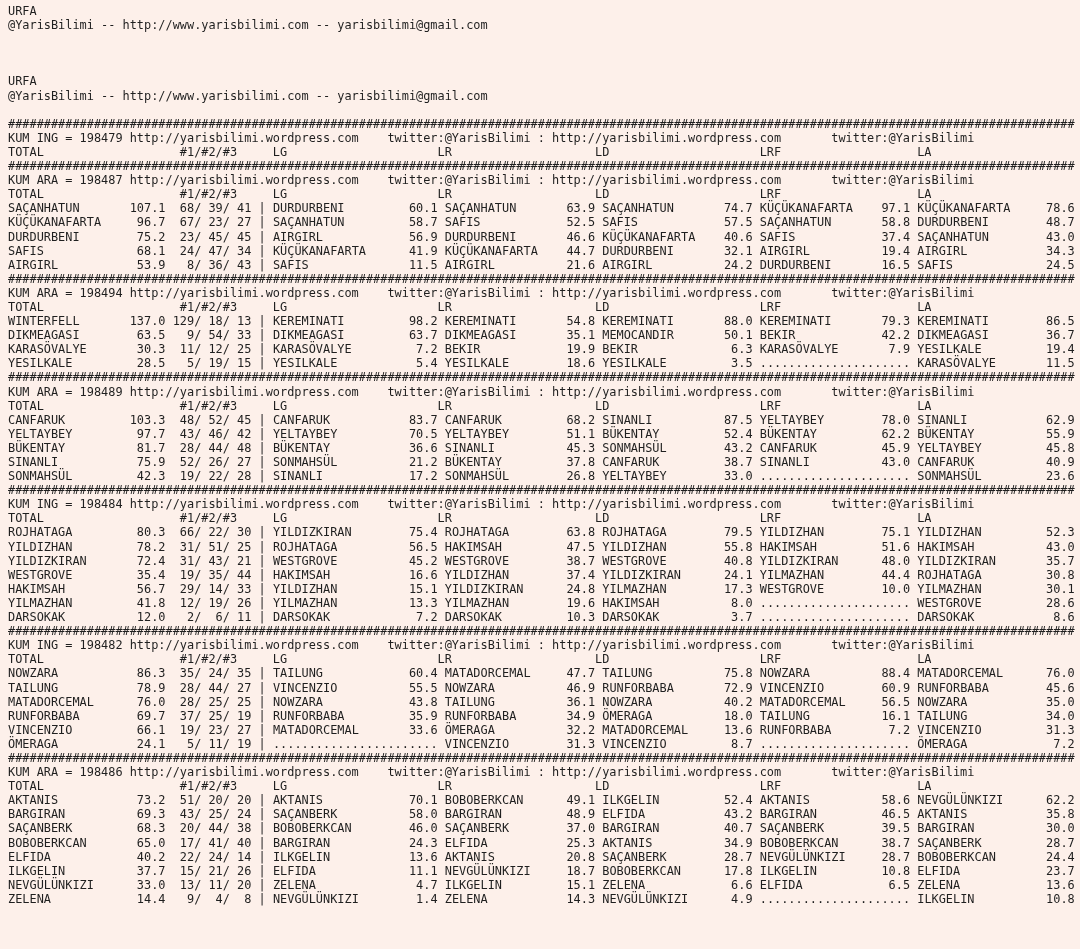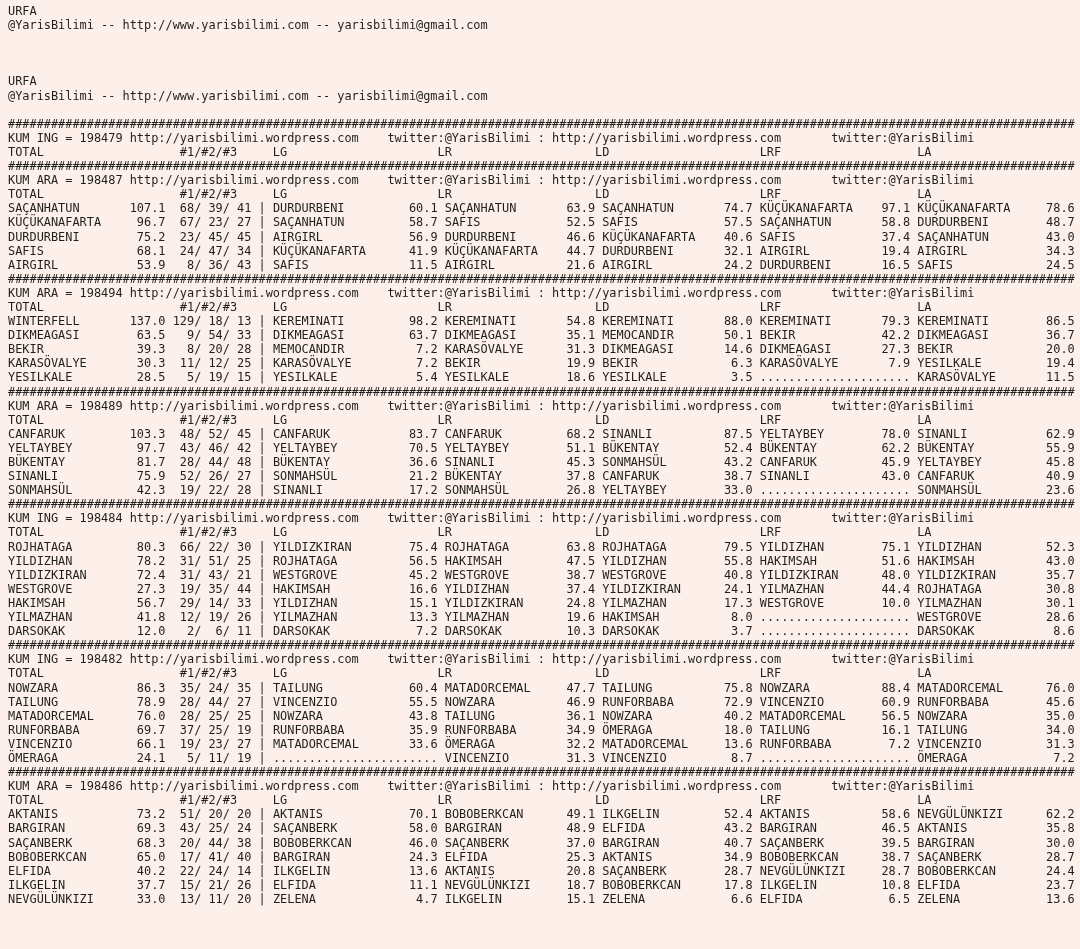--- a/index.html
+++ b/index.html
@@ -36,38 +36,37 @@
       <div class="ln"><span>SAÇANHATUN      </span><span> 107.1</span><span>  68/ 39/ 41 </span><span>|</span><span> DURDURBENI         60.1</span><span> SAÇANHATUN       63.9</span><span> SAÇANHATUN       74.7</span><span> KÜÇÜKANAFARTA    97.1</span><span> KÜÇÜKANAFARTA     78.6</span></div>
       <div class="ln"><span>KÜÇÜKANAFARTA   </span><span>  96.7</span><span>  67/ 23/ 27 </span><span>|</span><span> SAÇANHATUN         58.7</span><span> SAFIS            52.5</span><span> SAFIS            57.5</span><span> SAÇANHATUN       58.8</span><span> DURDURBENI        48.7</span></div>
       <div class="ln"><span>DURDURBENI      </span><span>  75.2</span><span>  23/ 45/ 45 </span><span>|</span><span> AIRGIRL            56.9</span><span> DURDURBENI       46.6</span><span> KÜÇÜKANAFARTA    40.6</span><span> SAFIS            37.4</span><span> SAÇANHATUN        43.0</span></div>
       <div class="ln"><span>SAFIS           </span><span>  68.1</span><span>  24/ 47/ 34 </span><span>|</span><span> KÜÇÜKANAFARTA      41.9</span><span> KÜÇÜKANAFARTA    44.7</span><span> DURDURBENI       32.1</span><span> AIRGIRL          19.4</span><span> AIRGIRL           34.3</span></div>
       <div class="ln"><span>AIRGIRL         </span><span>  53.9</span><span>   8/ 36/ 43 </span><span>|</span><span> SAFIS              11.5</span><span> AIRGIRL          21.6</span><span> AIRGIRL          24.2</span><span> DURDURBENI       16.5</span><span> SAFIS             24.5</span></div>
       <div class="ln">#####################################################################################################################################################</div>
       <div class="ln">KUM ARA = 198494 http://yarisbilimi.wordpress.com    twitter:@YarisBilimi : http://yarisbilimi.wordpress.com       twitter:@YarisBilimi</div>
       <div class="ln">TOTAL                   #1/#2/#3     LG                     LR                    LD                     LRF                   LA</div>
       <div class="ln"><span>WINTERFELL      </span><span> 137.0</span><span> 129/ 18/ 13 </span><span>|</span><span> KEREMINATI         98.2</span><span> KEREMINATI       54.8</span><span> KEREMINATI       88.0</span><span> KEREMINATI       79.3</span><span> KEREMINATI        86.5</span></div>
       <div class="ln"><span>DIKMEAGASI      </span><span>  63.5</span><span>   9/ 54/ 33 </span><span>|</span><span> DIKMEAGASI         63.7</span><span> DIKMEAGASI       35.1</span><span> MEMOCANDIR       50.1</span><span> BEKIR            42.2</span><span> DIKMEAGASI        36.7</span></div>
-      <div class="ln"><span>BEKIR           </span><span>  39.3</span><span>   8/ 20/ 28 </span><span>|</span><span> MEMOCANDIR          7.2</span><span> KARASÖVALYE      31.3</span><span> DIKMEAGASI       14.6</span><span> DIKMEAGASI       27.3</span><span> BEKIR             20.0</span></div>
       <div class="ln"><span>KARASÖVALYE     </span><span>  30.3</span><span>  11/ 12/ 25 </span><span>|</span><span> KARASÖVALYE         7.2</span><span> BEKIR            19.9</span><span> BEKIR             6.3</span><span> KARASÖVALYE       7.9</span><span> YESILKALE         19.4</span></div>
       <div class="ln"><span>YESILKALE       </span><span>  28.5</span><span>   5/ 19/ 15 </span><span>|</span><span> YESILKALE           5.4</span><span> YESILKALE        18.6</span><span> YESILKALE         3.5</span><span> .....................</span><span> KARASÖVALYE       11.5</span></div>
       <div class="ln">#####################################################################################################################################################</div>
       <div class="ln">KUM ARA = 198489 http://yarisbilimi.wordpress.com    twitter:@YarisBilimi : http://yarisbilimi.wordpress.com       twitter:@YarisBilimi</div>
       <div class="ln">TOTAL                   #1/#2/#3     LG                     LR                    LD                     LRF                   LA</div>
       <div class="ln"><span>CANFARUK        </span><span> 103.3</span><span>  48/ 52/ 45 </span><span>|</span><span> CANFARUK           83.7</span><span> CANFARUK         68.2</span><span> SINANLI          87.5</span><span> YELTAYBEY        78.0</span><span> SINANLI           62.9</span></div>
       <div class="ln"><span>YELTAYBEY       </span><span>  97.7</span><span>  43/ 46/ 42 </span><span>|</span><span> YELTAYBEY          70.5</span><span> YELTAYBEY        51.1</span><span> BÜKENTAY         52.4</span><span> BÜKENTAY         62.2</span><span> BÜKENTAY          55.9</span></div>
       <div class="ln"><span>BÜKENTAY        </span><span>  81.7</span><span>  28/ 44/ 48 </span><span>|</span><span> BÜKENTAY           36.6</span><span> SINANLI          45.3</span><span> SONMAHSÜL        43.2</span><span> CANFARUK         45.9</span><span> YELTAYBEY         45.8</span></div>
       <div class="ln"><span>SINANLI         </span><span>  75.9</span><span>  52/ 26/ 27 </span><span>|</span><span> SONMAHSÜL          21.2</span><span> BÜKENTAY         37.8</span><span> CANFARUK         38.7</span><span> SINANLI          43.0</span><span> CANFARUK          40.9</span></div>
       <div class="ln"><span>SONMAHSÜL       </span><span>  42.3</span><span>  19/ 22/ 28 </span><span>|</span><span> SINANLI            17.2</span><span> SONMAHSÜL        26.8</span><span> YELTAYBEY        33.0</span><span> .....................</span><span> SONMAHSÜL         23.6</span></div>
       <div class="ln">#####################################################################################################################################################</div>
       <div class="ln">KUM ING = 198484 http://yarisbilimi.wordpress.com    twitter:@YarisBilimi : http://yarisbilimi.wordpress.com       twitter:@YarisBilimi</div>
       <div class="ln">TOTAL                   #1/#2/#3     LG                     LR                    LD                     LRF                   LA</div>
       <div class="ln"><span>ROJHATAGA       </span><span>  80.3</span><span>  66/ 22/ 30 </span><span>|</span><span> YILDIZKIRAN        75.4</span><span> ROJHATAGA        63.8</span><span> ROJHATAGA        79.5</span><span> YILDIZHAN        75.1</span><span> YILDIZHAN         52.3</span></div>
       <div class="ln"><span>YILDIZHAN       </span><span>  78.2</span><span>  31/ 51/ 25 </span><span>|</span><span> ROJHATAGA          56.5</span><span> HAKIMSAH         47.5</span><span> YILDIZHAN        55.8</span><span> HAKIMSAH         51.6</span><span> HAKIMSAH          43.0</span></div>
       <div class="ln"><span>YILDIZKIRAN     </span><span>  72.4</span><span>  31/ 43/ 21 </span><span>|</span><span> WESTGROVE          45.2</span><span> WESTGROVE        38.7</span><span> WESTGROVE        40.8</span><span> YILDIZKIRAN      48.0</span><span> YILDIZKIRAN       35.7</span></div>
-      <div class="ln"><span>WESTGROVE       </span><span>  27.3</span><span>  19/ 35/ 44 </span><span>|</span><span> HAKIMSAH           16.6</span><span> YILDIZHAN        37.4</span><span> YILDIZKIRAN      24.1</span><span> YILMAZHAN        44.4</span><span> ROJHATAGA         30.8</span></div>
+      <div class="ln"><span>WESTGROVE       </span><span>  35.4</span><span>  19/ 35/ 44 </span><span>|</span><span> HAKIMSAH           16.6</span><span> YILDIZHAN        37.4</span><span> YILDIZKIRAN      24.1</span><span> YILMAZHAN        44.4</span><span> ROJHATAGA         30.8</span></div>
       <div class="ln"><span>HAKIMSAH        </span><span>  56.7</span><span>  29/ 14/ 33 </span><span>|</span><span> YILDIZHAN          15.1</span><span> YILDIZKIRAN      24.8</span><span> YILMAZHAN        17.3</span><span> WESTGROVE        10.0</span><span> YILMAZHAN         30.1</span></div>
       <div class="ln"><span>YILMAZHAN       </span><span>  41.8</span><span>  12/ 19/ 26 </span><span>|</span><span> YILMAZHAN          13.3</span><span> YILMAZHAN        19.6</span><span> HAKIMSAH          8.0</span><span> .....................</span><span> WESTGROVE         28.6</span></div>
       <div class="ln"><span>DARSOKAK        </span><span>  12.0</span><span>   2/  6/ 11 </span><span>|</span><span> DARSOKAK            7.2</span><span> DARSOKAK         10.3</span><span> DARSOKAK          3.7</span><span> .....................</span><span> DARSOKAK           8.6</span></div>
       <div class="ln">#####################################################################################################################################################</div>
       <div class="ln">KUM ING = 198482 http://yarisbilimi.wordpress.com    twitter:@YarisBilimi : http://yarisbilimi.wordpress.com       twitter:@YarisBilimi</div>
       <div class="ln">TOTAL                   #1/#2/#3     LG                     LR                    LD                     LRF                   LA</div>
       <div class="ln"><span>NOWZARA         </span><span>  86.3</span><span>  35/ 24/ 35 </span><span>|</span><span> TAILUNG            60.4</span><span> MATADORCEMAL     47.7</span><span> TAILUNG          75.8</span><span> NOWZARA          88.4</span><span> MATADORCEMAL      76.0</span></div>
       <div class="ln"><span>TAILUNG         </span><span>  78.9</span><span>  28/ 44/ 27 </span><span>|</span><span> VINCENZIO          55.5</span><span> NOWZARA          46.9</span><span> RUNFORBABA       72.9</span><span> VINCENZIO        60.9</span><span> RUNFORBABA        45.6</span></div>
       <div class="ln"><span>MATADORCEMAL    </span><span>  76.0</span><span>  28/ 25/ 25 </span><span>|</span><span> NOWZARA            43.8</span><span> TAILUNG          36.1</span><span> NOWZARA          40.2</span><span> MATADORCEMAL     56.5</span><span> NOWZARA           35.0</span></div>
       <div class="ln"><span>RUNFORBABA      </span><span>  69.7</span><span>  37/ 25/ 19 </span><span>|</span><span> RUNFORBABA         35.9</span><span> RUNFORBABA       34.9</span><span> ÖMERAGA          18.0</span><span> TAILUNG          16.1</span><span> TAILUNG           34.0</span></div>
@@ -76,14 +75,15 @@
       <div class="ln">#####################################################################################################################################################</div>
       <div class="ln">KUM ARA = 198486 http://yarisbilimi.wordpress.com    twitter:@YarisBilimi : http://yarisbilimi.wordpress.com       twitter:@YarisBilimi</div>
       <div class="ln">TOTAL                   #1/#2/#3     LG                     LR                    LD                     LRF                   LA</div>
       <div class="ln"><span>AKTANIS         </span><span>  73.2</span><span>  51/ 20/ 20 </span><span>|</span><span> AKTANIS            70.1</span><span> BOBOBERKCAN      49.1</span><span> ILKGELIN         52.4</span><span> AKTANIS          58.6</span><span> NEVGÜLÜNKIZI      62.2</span></div>
       <div class="ln"><span>BARGIRAN        </span><span>  69.3</span><span>  43/ 25/ 24 </span><span>|</span><span> SAÇANBERK          58.0</span><span> BARGIRAN         48.9</span><span> ELFIDA           43.2</span><span> BARGIRAN         46.5</span><span> AKTANIS           35.8</span></div>
       <div class="ln"><span>SAÇANBERK       </span><span>  68.3</span><span>  20/ 44/ 38 </span><span>|</span><span> BOBOBERKCAN        46.0</span><span> SAÇANBERK        37.0</span><span> BARGIRAN         40.7</span><span> SAÇANBERK        39.5</span><span> BARGIRAN          30.0</span></div>
       <div class="ln"><span>BOBOBERKCAN     </span><span>  65.0</span><span>  17/ 41/ 40 </span><span>|</span><span> BARGIRAN           24.3</span><span> ELFIDA           25.3</span><span> AKTANIS          34.9</span><span> BOBOBERKCAN      38.7</span><span> SAÇANBERK         28.7</span></div>
       <div class="ln"><span>ELFIDA          </span><span>  40.2</span><span>  22/ 24/ 14 </span><span>|</span><span> ILKGELIN           13.6</span><span> AKTANIS          20.8</span><span> SAÇANBERK        28.7</span><span> NEVGÜLÜNKIZI     28.7</span><span> BOBOBERKCAN       24.4</span></div>
       <div class="ln"><span>ILKGELIN        </span><span>  37.7</span><span>  15/ 21/ 26 </span><span>|</span><span> ELFIDA             11.1</span><span> NEVGÜLÜNKIZI     18.7</span><span> BOBOBERKCAN      17.8</span><span> ILKGELIN         10.8</span><span> ELFIDA            23.7</span></div>
       <div class="ln"><span>NEVGÜLÜNKIZI    </span><span>  33.0</span><span>  13/ 11/ 20 </span><span>|</span><span> ZELENA              4.7</span><span> ILKGELIN         15.1</span><span> ZELENA            6.6</span><span> ELFIDA            6.5</span><span> ZELENA            13.6</span></div>
+      <div class="ln"><span>ZELENA          </span><span>  14.4</span><span>   9/  4/  8 </span><span>|</span><span> NEVGÜLÜNKIZI        1.4</span><span> ZELENA           14.3</span><span> NEVGÜLÜNKIZI      4.9</span><span> .....................</span><span> ILKGELIN          10.8</span></div>
     </div>
 </div>
 
 </body></html>

